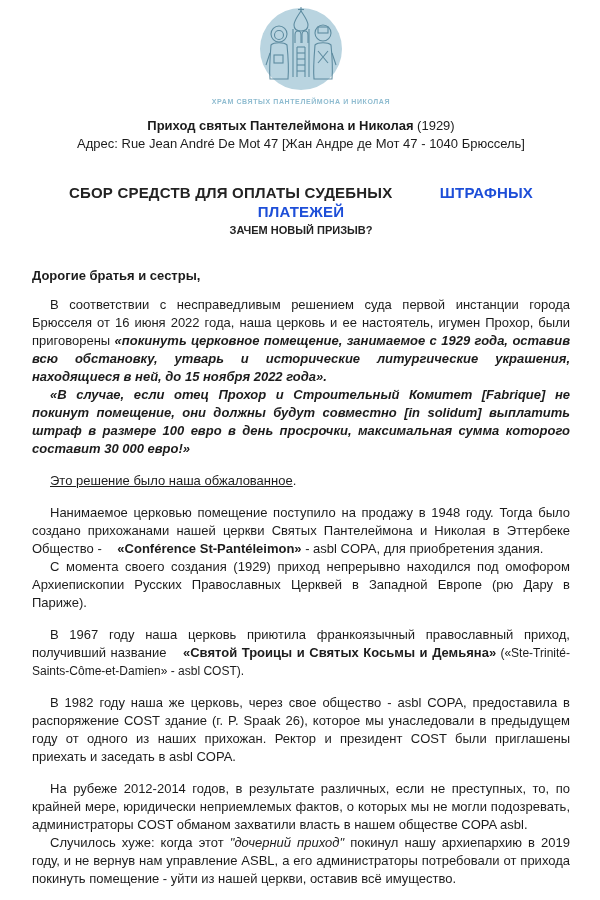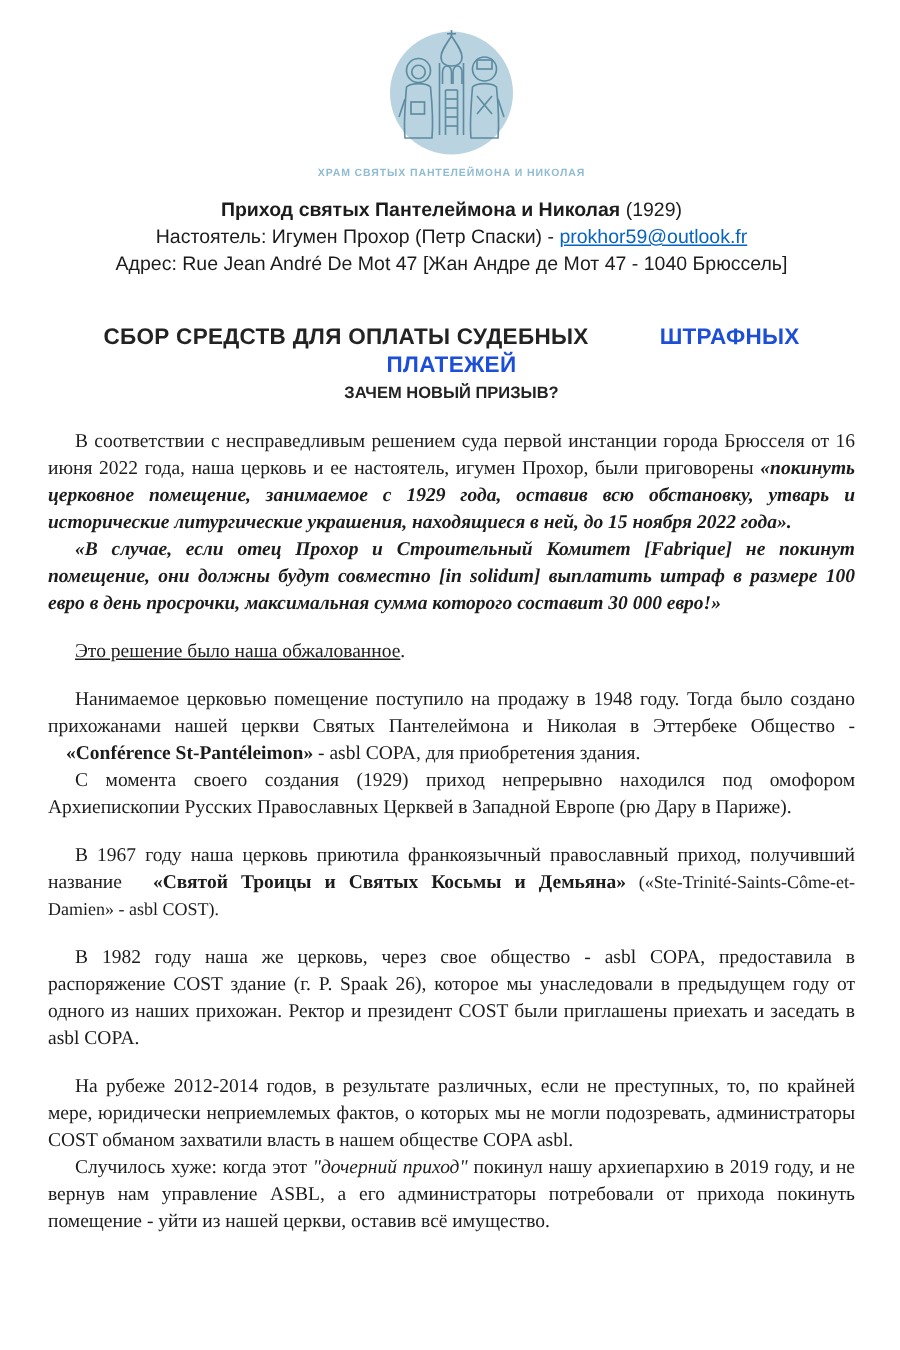--- a/index.html
+++ b/index.html
@@ -6,21 +6,21 @@
   body{
     width:600px;height:900px;
     background:#ffffff;
     font-family:"Liberation Sans", sans-serif;
     color:#1c1c1c;
     overflow:hidden;
   }
   .page{
     box-sizing:border-box;
     width:600px;height:900px;
-    padding:20px 30px 0 32px;
+    padding:7px 30px 0 32px;
   }
   
   .logo-wrap{text-align:center;}
   .logo-svg{display:inline-block;}
   .logo-caption{
     margin-top:1px;
     font-size:7px;
     font-weight:bold;
     letter-spacing:.6px;
     color:#8fbcd0;
@@ -56,21 +56,20 @@
     font-weight:bold;
   }
   
   .body-text{margin-top:13px;}
   .para{
     margin:0;
     font-size:13px;
     line-height:18px;
     text-align:justify;
     text-indent:18px;
-    font-family:Liberation Serif, serif;
   }
   .para.spaced{margin-top:14px;}
   .run.regular{font-weight:normal;font-style:normal;}
   .run.bold{font-weight:bold;margin-left:12px;}
   .run.italic{font-style:italic;}
   .run.bolditalic{font-weight:bold;font-style:italic;}
   .run.underline{text-decoration:underline;}
   .run.small{font-size:12px;}
 </style>
 </head>
@@ -112,29 +111,29 @@
         <path d="M58,38 C57,50 56,62 57,72 L75,72 C76,60 75,48 74,38 C71,35 61,35 58,38 Z"></path>
         <path d="M61,44 L71,56 M71,44 L61,56"></path>
         <path d="M75,46 L79,58"></path>
       </g>
     </svg>
     <div class="logo-caption">ХРАМ СВЯТЫХ ПАНТЕЛЕЙМОНА И НИКОЛАЯ</div>
   </div>
 
   <div class="header">
     <div><span class="b">Приход святых Пантелеймона и Николая</span><span> (1929)</span></div>
-    <div><span>Настоятель: Игумен Прохор (Петр Спаски) - </span><a class="link">prokhor59@outlook.fr</a></div>
     <div>Адрес: Rue Jean André De Mot 47 [Жан Андре де Мот 47 - 1040 Брюссель]</div>
   </div>
 
   <div class="doc-title">
     <div class="t1"><span>СБОР СРЕДСТВ ДЛЯ ОПЛАТЫ СУДЕБНЫХ </span><span class="lighter">ШТРАФНЫХ ПЛАТЕЖЕЙ</span></div>
     <div class="t2">ЗАЧЕМ НОВЫЙ ПРИЗЫВ?</div>
   </div>
 
+  <div class="greeting">Дорогие братья и сестры,</div>
 
   <div class="body-text">
       <p class="para"><span class="run regular">В соответствии с несправедливым решением суда первой инстанции города Брюсселя от 16 июня 2022 года, наша церковь и ее настоятель, игумен Прохор, были приговорены </span><span class="run bolditalic">«покинуть церковное помещение, занимаемое с 1929 года, оставив всю обстановку, утварь и исторические литургические украшения, находящиеся в ней, до 15 ноября 2022 года».</span></p>
       <p class="para"><span class="run bolditalic">«В случае, если отец Прохор и Строительный Комитет [Fabrique] не покинут помещение, они должны будут совместно [in solidum] выплатить штраф в размере 100 евро в день просрочки, максимальная сумма которого составит 30 000 евро!»</span></p>
       <p class="para spaced"><span class="run underline">Это решение было наша обжалованное</span><span class="run regular">.</span></p>
       <p class="para spaced"><span class="run regular">Нанимаемое церковью помещение поступило на продажу в 1948 году. Тогда было создано прихожанами нашей церкви Святых Пантелеймона и Николая в Эттербеке Общество - </span><span class="run bold">«Conférence St-Pantéleimon»</span><span class="run regular"> - asbl COPA, для приобретения здания.</span></p>
       <p class="para"><span class="run regular">С момента своего создания (1929) приход непрерывно находился под омофором Архиепископии Русских Православных Церквей в Западной Европе (рю Дару в Париже).</span></p>
       <p class="para spaced"><span class="run regular">В 1967 году наша церковь приютила франкоязычный православный приход, получивший название </span><span class="run bold">«Святой Троицы и Святых Косьмы и Демьяна»</span><span class="run small"> («Ste-Trinité-Saints-Côme-et-Damien» - asbl COST).</span></p>
       <p class="para spaced"><span class="run regular">В 1982 году наша же церковь, через свое общество - asbl COPA, предоставила в распоряжение COST здание (г. P. Spaak 26), которое мы унаследовали в предыдущем году от одного из наших прихожан. Ректор и президент COST были приглашены приехать и заседать в asbl COPA.</span></p>
       <p class="para spaced"><span class="run regular">На рубеже 2012-2014 годов, в результате различных, если не преступных, то, по крайней мере, юридически неприемлемых фактов, о которых мы не могли подозревать, администраторы COST обманом захватили власть в нашем обществе COPA asbl.</span></p>

